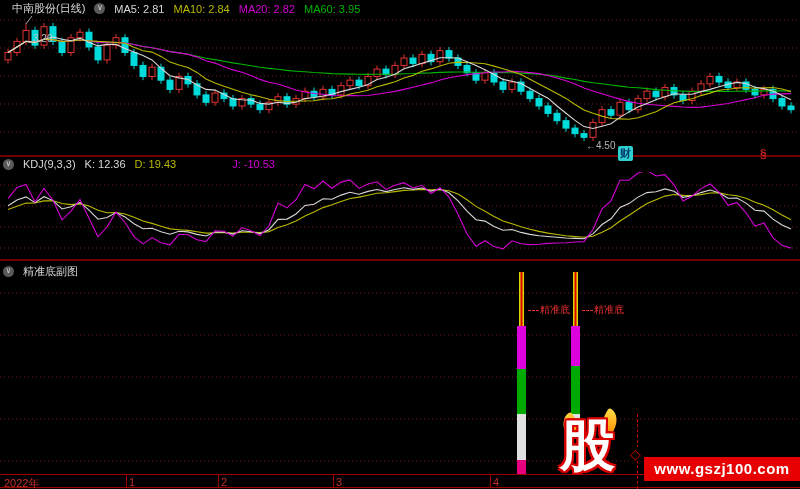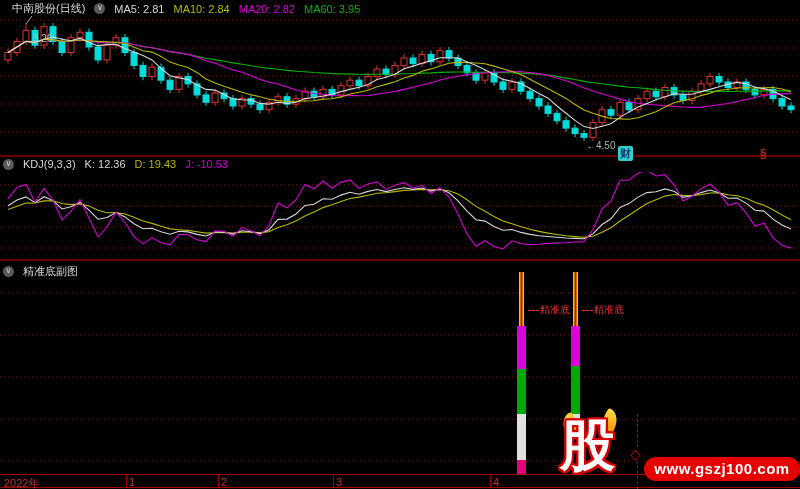--- a/index.html
+++ b/index.html
@@ -33,21 +33,21 @@
   .wm-horn-r{left:45px;top:0;border-radius:15% 85% 0 60%;transform:rotate(28deg);}
   .wm-char{position:absolute;left:2px;top:8px;font-size:55px;font-weight:bold;color:#fff;
            font-family:"Liberation Serif",serif;line-height:1;
            text-shadow:-2px 0 #d80000,2px 0 #d80000,0 -2px #d80000,0 2px #d80000,
                        -2px -2px #d80000,2px 2px #d80000,-2px 2px #d80000,2px -2px #d80000;}
   .wm-divider{position:absolute;left:79px;top:4px;height:75px;border-left:1px dashed #d00000;}
   .wm-diamond{position:absolute;left:72px;top:37px;color:#d00000;font-size:14px;background:#000;line-height:1;}
   .wm-brand{position:absolute;left:90px;top:12px;color:#e81414;font-size:27px;font-weight:bold;
             font-family:"Liberation Serif",serif;letter-spacing:9px;white-space:nowrap;}
   .wm-url{position:absolute;left:86px;top:47px;width:156px;height:24px;background:#e60000;
-          border-radius:12px;color:#fff;font-weight:bold;font-size:15px;text-align:center;
+          border-radius:0;color:#fff;font-weight:bold;font-size:15px;text-align:center;
           line-height:24px;letter-spacing:0.5px;}
 </style>
 </head>
 <body>
 
 <div class="screen">
 
   <svg id="chart-svg" width="800" height="489">
       <line x1="0" y1="20" x2="800" y2="20" stroke="#7a1c1c" stroke-width="1" stroke-dasharray="1 3"></line>
       <line x1="0" y1="48" x2="800" y2="48" stroke="#7a1c1c" stroke-width="1" stroke-dasharray="1 3"></line>
@@ -288,21 +288,21 @@
   <div class="badge">财</div>
   <div class="edge-marker">§</div>
 
   <div class="sep sep1"></div>
 
   <div class="hdr hdr-kdj">
     <span class="cicon">∨</span>
     <span class="t-white">KDJ(9,3,3)</span>
     <span style="color: rgb(216, 216, 216); text-align: center;">K: 12.36</span>
     <span style="color: rgb(184, 184, 0);">D: 19.43</span>
-    <span style="color: rgb(212, 0, 212);">J: -10.53</span>
+    <span style="color: rgb(212, 0, 212); margin-left: 47px;">J: -10.53</span>
   </div>
 
   <div class="sep sep2"></div>
 
   <div class="hdr hdr-sig">
     <span class="cicon">∨</span>
     <span class="t-white">精准底副图</span>
   </div>
 
   <div class="axis-year">2022年</div>

